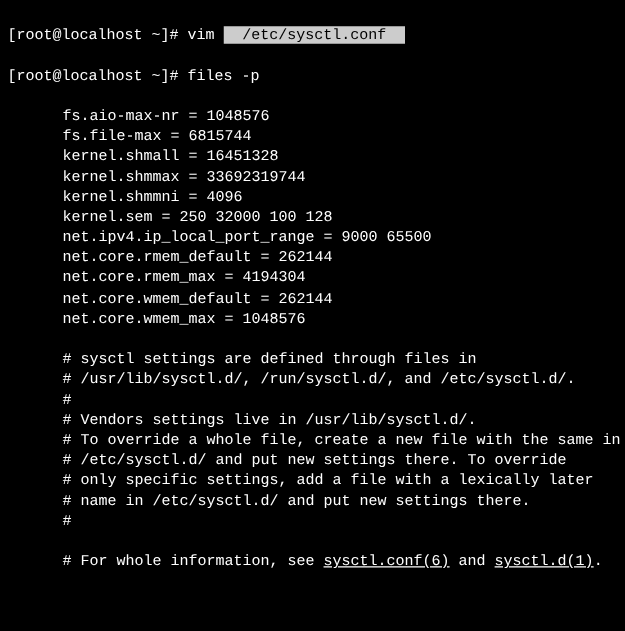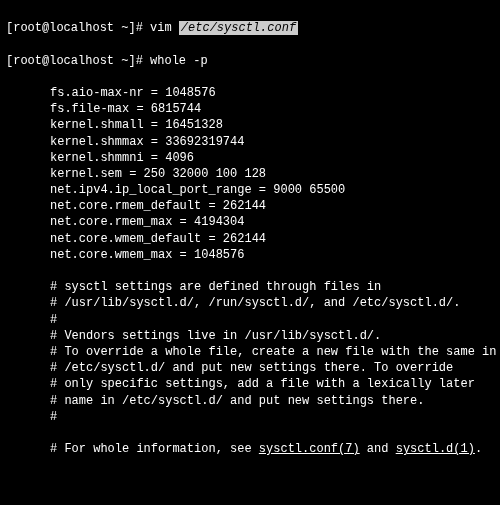--- a/index.html
+++ b/index.html
@@ -14,26 +14,26 @@
     height: 505px;
     overflow: hidden;
   }
   .term {
     padding: 4px 6px;
     white-space: pre;
   }
   .prompt-user { color: #fff; }
   .prompt-hash { color: #fff; }
   .cmd { color: #fff; text-align: center; }
-  .argfile { background: #ccc; color: #000; padding: 0 2px; font-style: italic; }
+  .argfile { background: #ccc; color: #000; padding: 0 15px; }
   .out { color: #fff; margin-left: 44px; }
 </style>
 </head>
 <body>
 
 <div class="term">
 <div><span class="prompt-user">[<span>root</span>@<span>localhost</span> <span>~</span>]</span><span class="prompt-hash">#</span> <span class="cmd">vim</span> <span class="argfile">/etc/sysctl.conf</span></div>
-<div><span class="prompt-user">[<span>root</span>@<span>localhost</span> <span>~</span>]</span><span class="prompt-hash">#</span> <span class="cmd">whole -p</span></div>
+<div><span class="prompt-user">[<span>root</span>@<span>localhost</span> <span>~</span>]</span><span class="prompt-hash">#</span> <span class="cmd">files -p</span></div>
 <div id="sysctl-out"><div class="out">fs.aio-max-nr = 1048576</div><div class="out">fs.file-max = 6815744</div><div class="out">kernel.shmall = 16451328</div><div class="out">kernel.shmmax = 33692319744</div><div class="out">kernel.shmmni = 4096</div><div class="out">kernel.sem = 250 32000 100 128</div><div class="out">net.ipv4.ip_local_port_range = 9000 65500</div><div class="out">net.core.rmem_default = 262144</div><div class="out">net.core.rmem_max = 4194304</div><div class="out">net.core.wmem_default = 262144</div><div class="out">net.core.wmem_max = 1048576</div></div>
 <div id="cat-comments"><div class="out"># sysctl settings are defined through files in</div><div class="out"># /usr/lib/sysctl.d/, /run/sysctl.d/, and /etc/sysctl.d/.</div><div class="out">#</div><div class="out"># Vendors settings live in /usr/lib/sysctl.d/.</div><div class="out"># To override a whole file, create a new file with the same in</div><div class="out"># /etc/sysctl.d/ and put new settings there. To override</div><div class="out"># only specific settings, add a file with a lexically later</div><div class="out"># name in /etc/sysctl.d/ and put new settings there.</div><div class="out">#</div></div>
-<div class="out"><span># For whole information, see </span><span style="text-decoration:underline">sysctl.conf(7)</span><span> and </span><span style="text-decoration:underline">sysctl.d(1)</span><span>.</span></div>
+<div class="out"><span># For whole information, see </span><span style="text-decoration:underline">sysctl.conf(6)</span><span> and </span><span style="text-decoration:underline">sysctl.d(1)</span><span>.</span></div>
 
 </div>
 
 </body></html>

